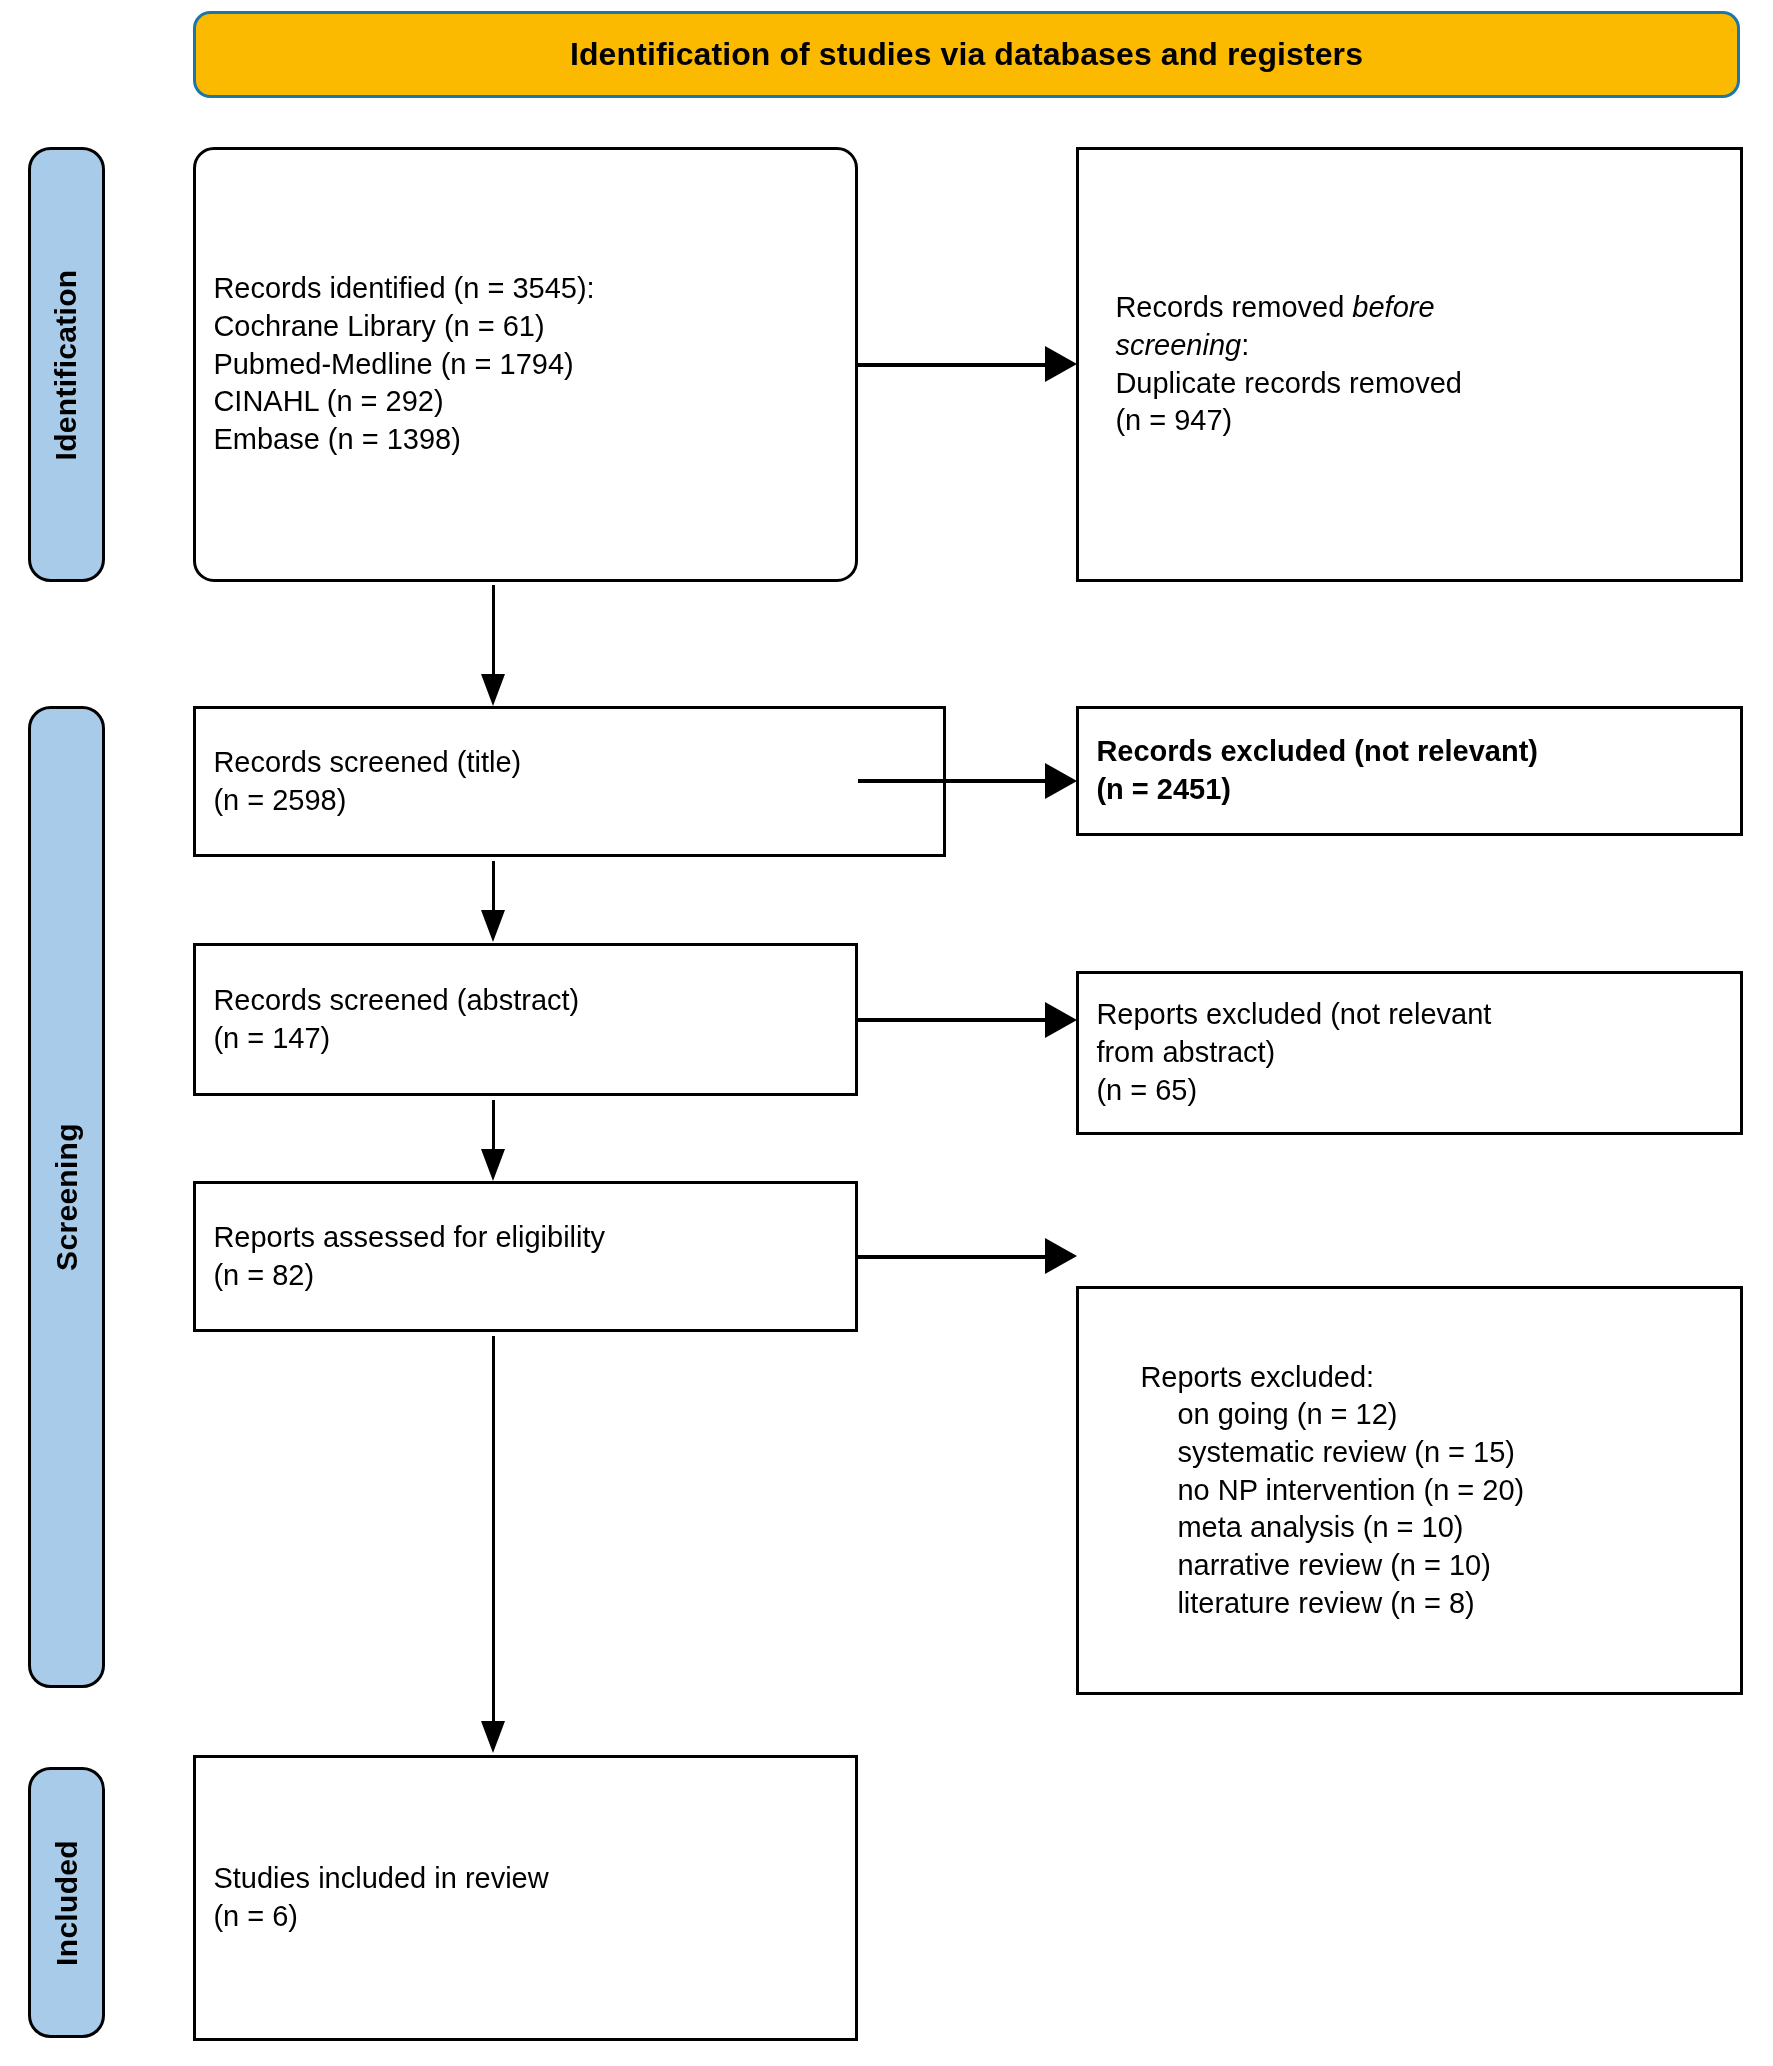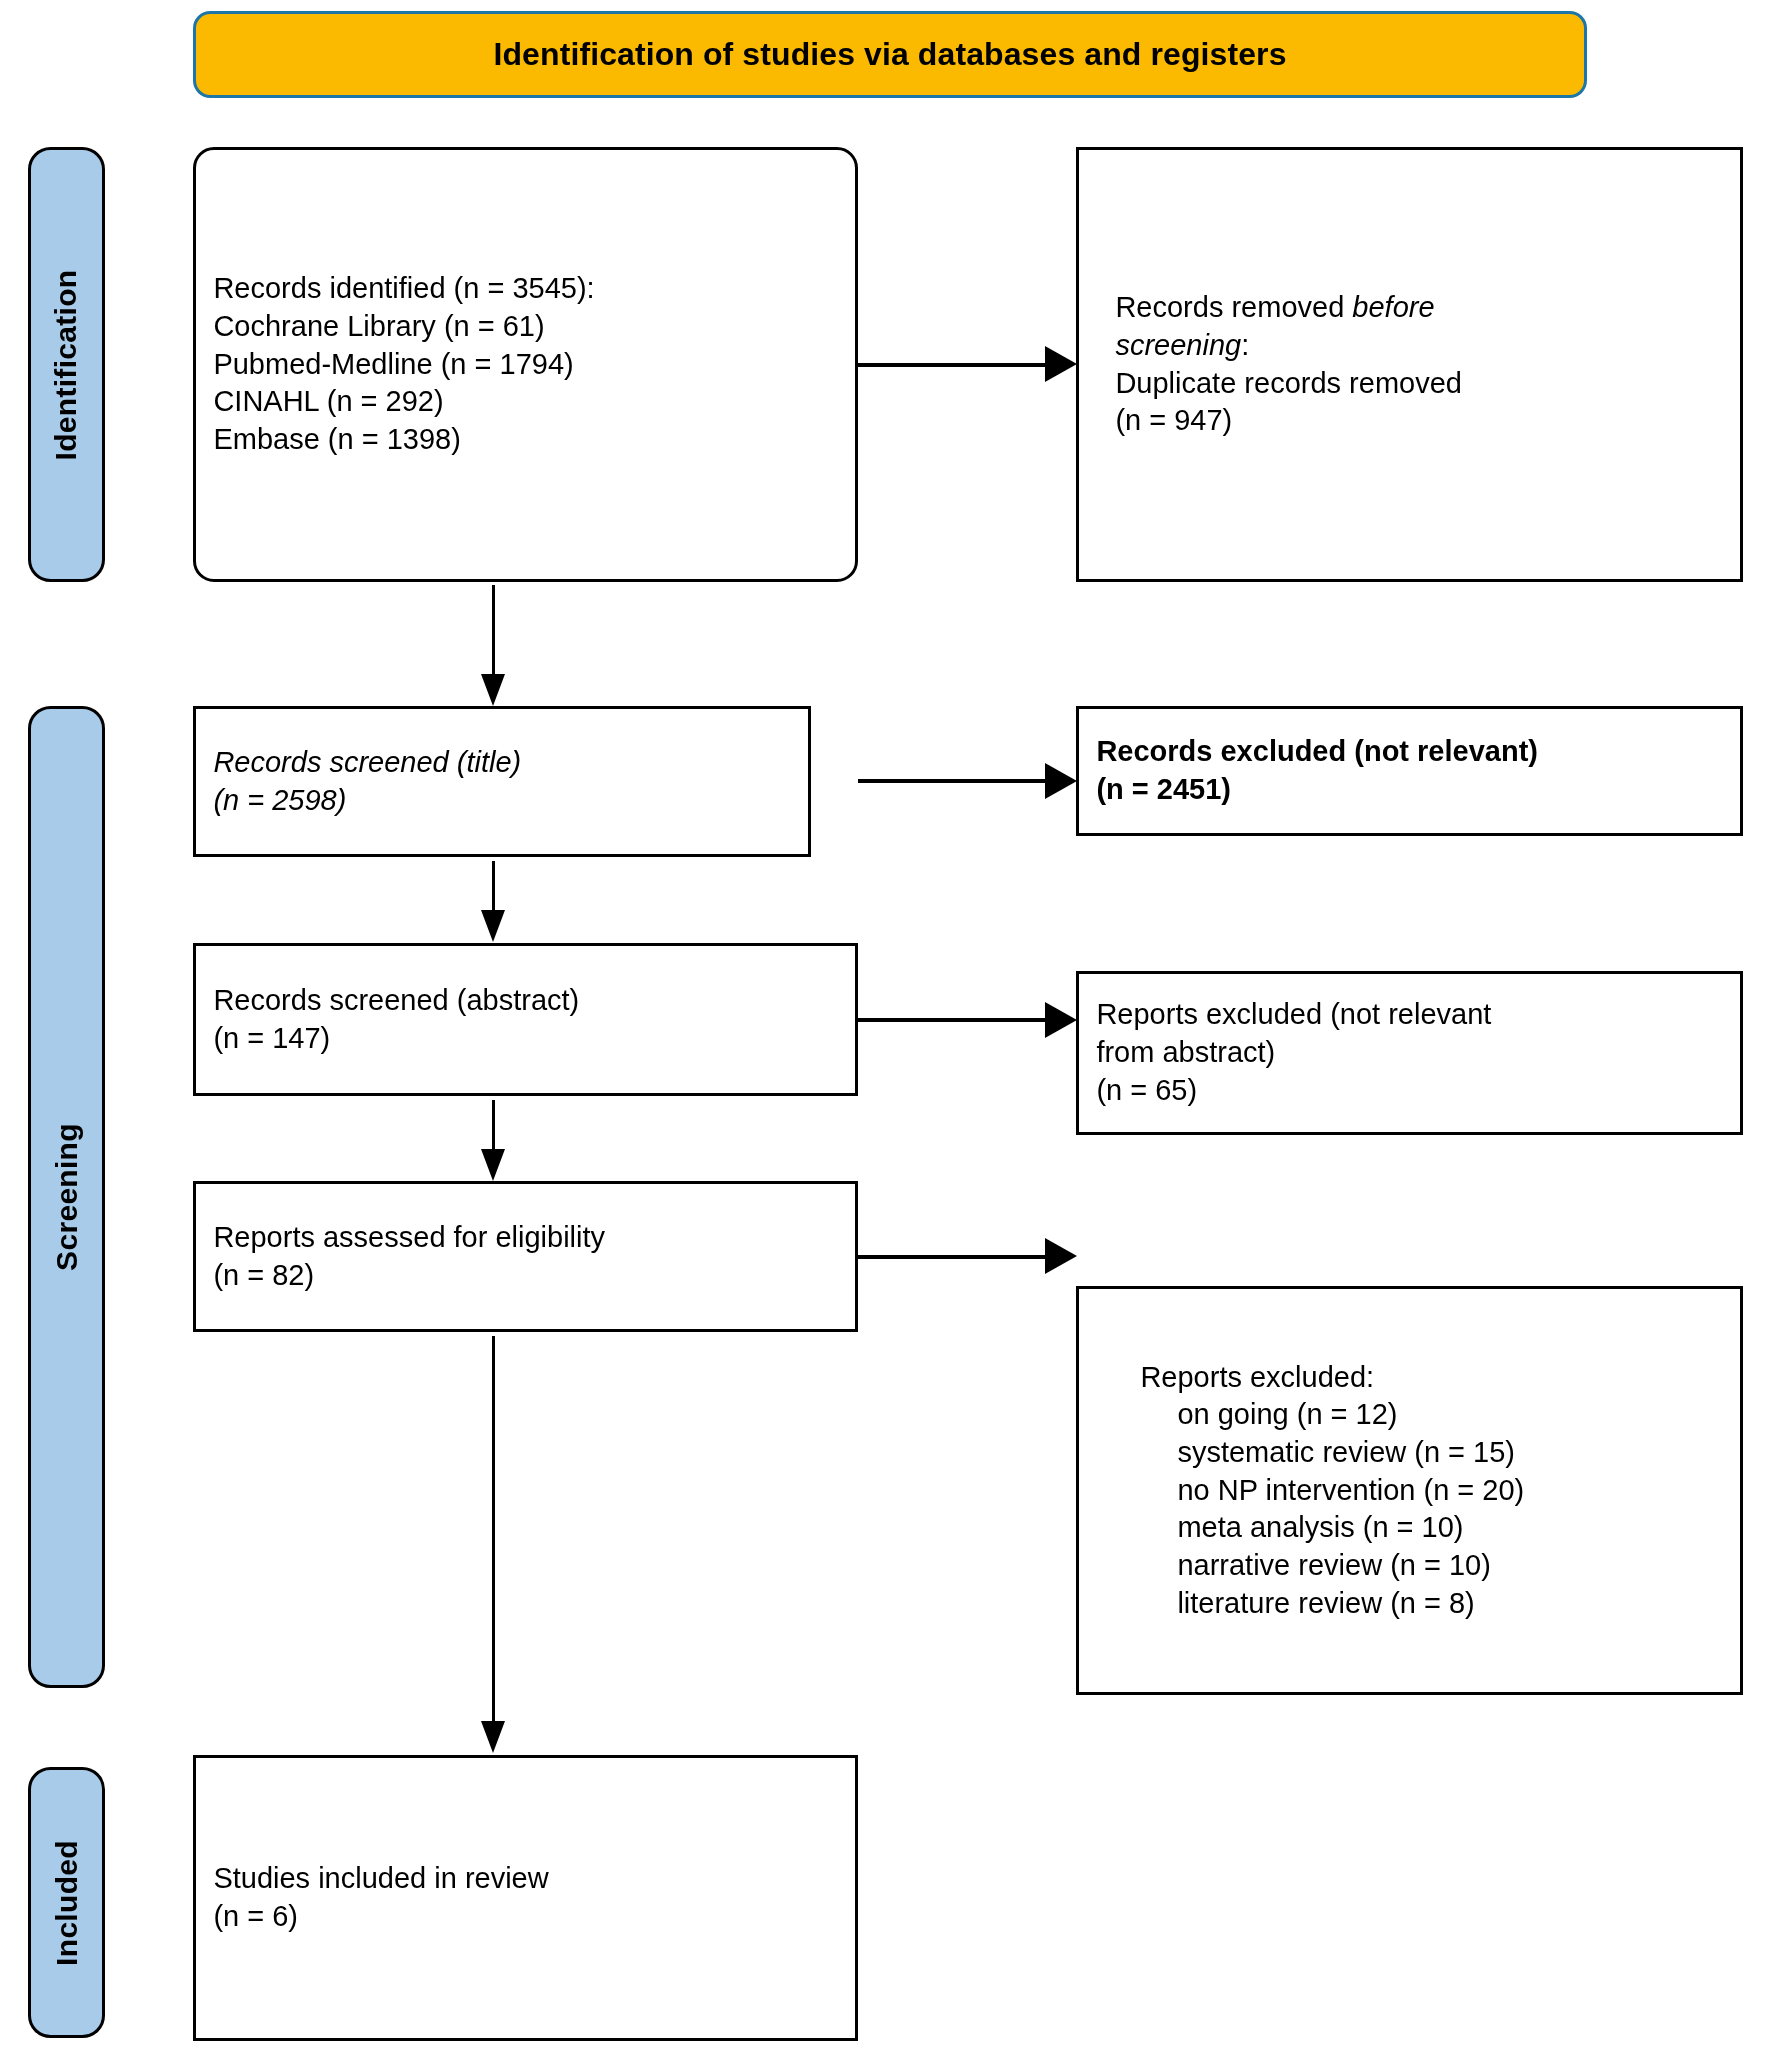--- a/index.html
+++ b/index.html
@@ -108,21 +108,21 @@
     border-top: 18.4px solid transparent;
     border-bottom: 18.4px solid transparent;
     border-left: 32px solid #000000;
   }
 </style>
 </head>
 <body>
 
 <div id="canvas">
 
-  <div class="banner" style="left:193px; top:11.2px; width:1394px; height:87px;">
+  <div class="banner" style="left:193px; top:11.2px; width:1547px; height:87px;">
     <div class="banner-title">Identification of studies via databases and registers</div>
   </div>
 
   <div class="stage" style="left:28px; top:147px; width:77px; height:435px;">
     <span class="stage-label">Identification</span>
   </div>
 
   <div class="stage" style="left:28px; top:706px; width:77px; height:982px;">
     <span class="stage-label">Screening</span>
   </div>
@@ -149,21 +149,21 @@
       <div class="box-line"><span>Records removed </span><span class="italic" style="font-style:italic">before</span></div>
       <div class="box-line"><span style="font-style:italic">screening</span><span>:</span></div>
       <div class="box-line">Duplicate records removed</div>
       <div class="box-line">(n = 947)</div>
     </div>
   </div>
 
   <div class="v-line" style="left:492px; top:585px; height:93px;"></div>
   <div class="v-head" style="left:481px; top:674px;"></div>
 
-  <div class="box" style="left:193px; top:706px; width:618px; height:151px;font-style:italic;">
+  <div class="box" style="left:193px; top:706px; width:753px; height:151px;">
     <div class="box-inner">
       <div class="box-line">Records screened (title)</div>
       <div class="box-line">(n = 2598)</div>
     </div>
   </div>
 
   <div class="h-line" style="left:858px; top:779px; width:187px;"></div>
   <div class="h-head" style="left:1045px; top:763px;"></div>
 
   <div class="box" style="left:1076px; top:706px; width:667px; height:130px;font-weight:bold;">

